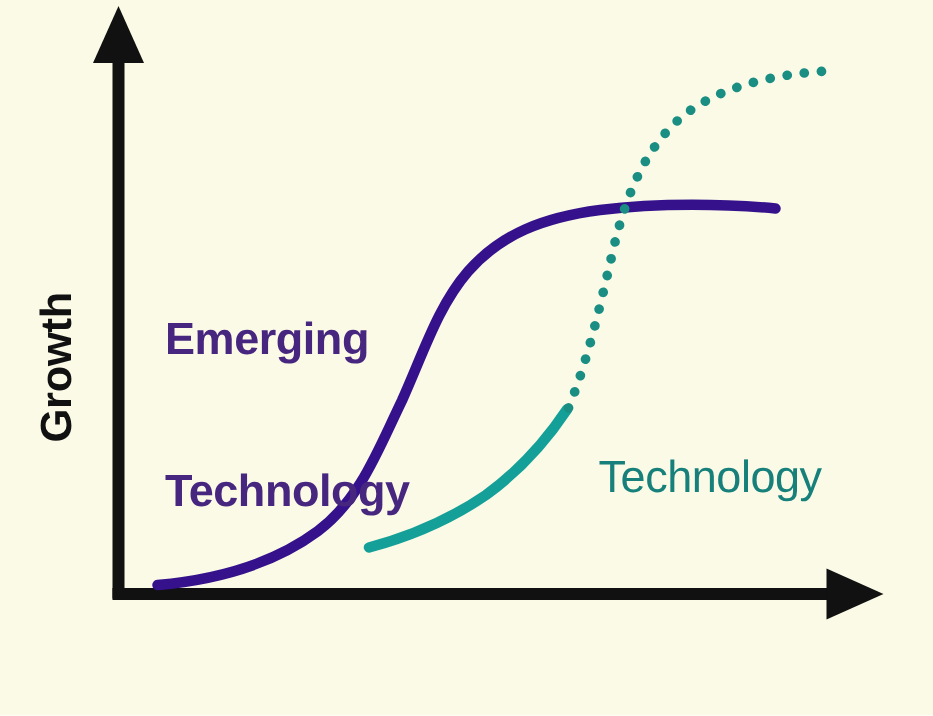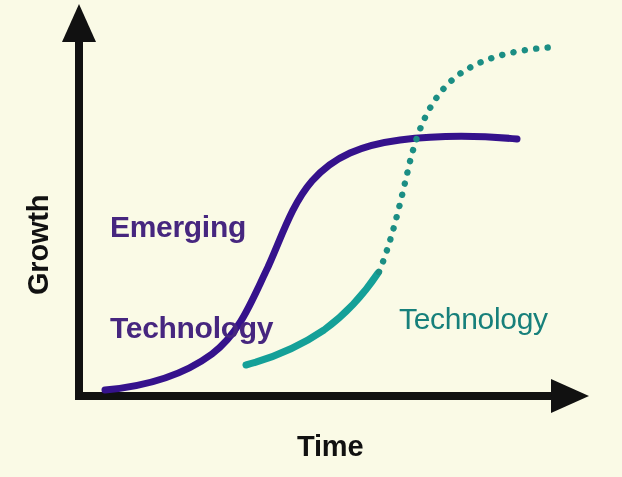--- a/index.html
+++ b/index.html
@@ -102,21 +102,20 @@
              C 346,314 364,294 378,273" fill="none" stroke-width="7" stroke-linecap="round" stroke-linejoin="round" stroke="#14A098"></path>
 
     <path id="emerging-dotted" d="M 379,272
              C 392,240 400,204 408,170
              C 416,134 428,103 450,82
              C 474,59 514,49 557,47" fill="none" stroke-width="6.4" stroke-linecap="round" stroke-linejoin="round" stroke-dasharray="0.1 11.4" stroke="#1B8E84"></path>
   </svg>
 
   <div class="label axis-label" id="growth-label" style="color: rgb(17, 17, 17);">Growth</div>
 
-  <div class="label axis-label" id="time-label" style="color: rgb(17, 17, 17);">Time</div>
 
   <div class="label series-label" id="current-tech-label" style="color: rgb(70, 38, 127);">
     <div>Emerging</div>
     <div>Technology</div>
   </div>
 
   <div class="label series-label" id="emerging-tech-label" style="color: rgb(23, 128, 123);">
     <div>Technology</div>
   </div>
 

